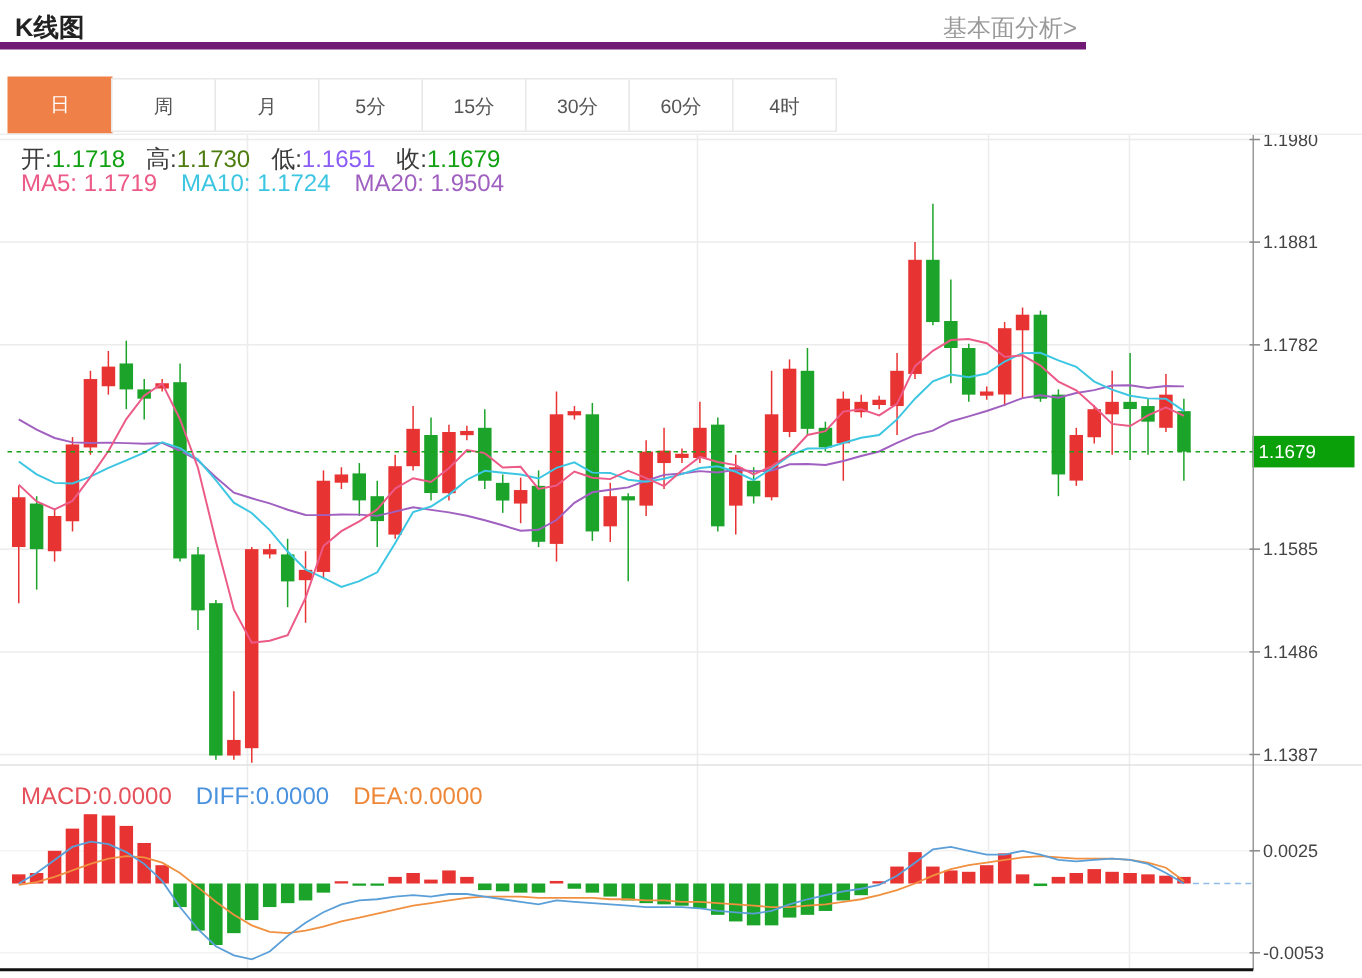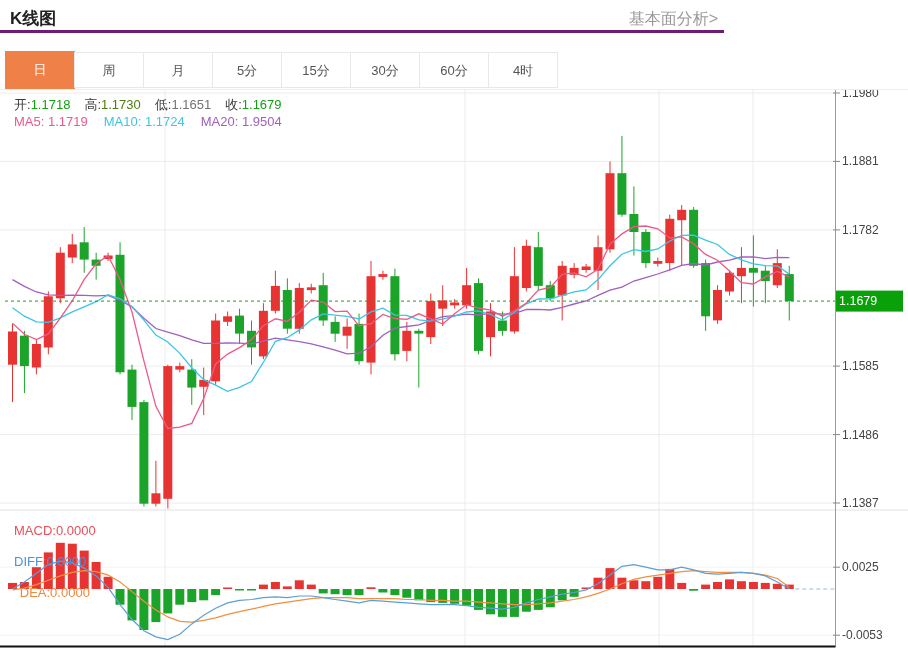--- a/index.html
+++ b/index.html
@@ -1,36 +1,36 @@
 <!DOCTYPE html>
 <html><head>
 <meta charset="utf-8">
 <style>
   * { box-sizing: border-box; margin: 0; padding: 0; }
   body { background: #fff; font-family: "Liberation Sans", sans-serif; }
   .app { position: relative; width: 908px; height: 652px; background: #fff; overflow: hidden; }
 
-  .header { position: absolute; left: 0; top: 0; width: 724px; height: 33px; border-bottom: 3px solid #701a75; }
+  .header { position: absolute; left: 0; top: 0; width: 724px; height: 33px; border-bottom: 5px solid #701a75; }
   .title { position: absolute; left: 10px; top: 7px; font-size: 17px; font-weight: bold; color: #222; }
   .link { position: absolute; right: 6px; top: 9px; font-size: 16px; color: #999; cursor: pointer; text-decoration: none; }
 
   .tabbar { position: absolute; left: 5px; top: 52px; display: flex; }
   .tab { width: 70px; height: 36px; line-height: 36px; text-align: center; font-size: 13px;
          color: #555; background: #fff; border: 1px solid #e8e8e8; margin-left: -1px; cursor: pointer; }
   .tab:first-child { margin-left: 0; }
   .tab.active { height: 38px; line-height: 38px; margin-top: -1px; border: none; color: #fff; }
 
   .chart-top-line { position: absolute; left: 0; top: 89px; width: 908px; border-top: 1px solid #eee; }
 
   svg#chart { position: absolute; left: 0; top: 90px; }
 
-  .overlay-row { position: absolute; display: flex; font-size: 13px; white-space: nowrap; }
+  .overlay-row { position: absolute; display: flex; font-size: 16px; white-space: nowrap; }
   .ohlc-row { left: 14px; top: 96px; gap: 14px; }
   .ma-row   { left: 14px; top: 114px; gap: 16px; }
-  .macd-row { left: 14px; top: 523px; gap: 16px; flex-direction: column; }
+  .macd-row { left: 14px; top: 523px; gap: 16px; }
   .pair .lbl { color: #3a3a3a; }
 </style>
 </head>
 <body>
 
 <div class="app">
 
   <div class="header">
     <div class="title">K线图</div>
     <a class="link">基本面分析&gt;</a>
@@ -296,21 +296,21 @@
         <line x1="833" y1="567.2" x2="840" y2="567.2" stroke="#888" stroke-width="1"></line>
         <text x="842" y="571.2">0.0025</text>
         <line x1="833" y1="635.2" x2="840" y2="635.2" stroke="#888" stroke-width="1"></line>
         <text x="842" y="639.2">-0.0053</text>
       </g>
     </svg>
 
   <div class="overlay-row ohlc-row">
     <span class="pair"><span class="lbl">开:</span><span style="color: rgb(18, 161, 18);">1.1718</span></span>
     <span class="pair"><span class="lbl">高:</span><span style="color: #4d7c0f;">1.1730</span></span>
-    <span class="pair"><span class="lbl">低:</span><span style="color: #737373;">1.1651</span></span>
+    <span class="pair"><span class="lbl">低:</span><span style="color: #8b5cf6;">1.1651</span></span>
     <span class="pair"><span class="lbl">收:</span><span style="color: rgb(18, 161, 18);">1.1679</span></span>
   </div>
 
   <div class="overlay-row ma-row">
     <span class="pair" style="color: rgb(236, 90, 135);"><span>MA5:</span> <span>1.1719</span></span>
     <span class="pair" style="color: rgb(60, 198, 226);"><span>MA10:</span> <span>1.1724</span></span>
     <span class="pair" style="color: rgb(160, 96, 192);"><span>MA20:</span> <span>1.9504</span></span>
   </div>
 
   <div class="overlay-row macd-row">

